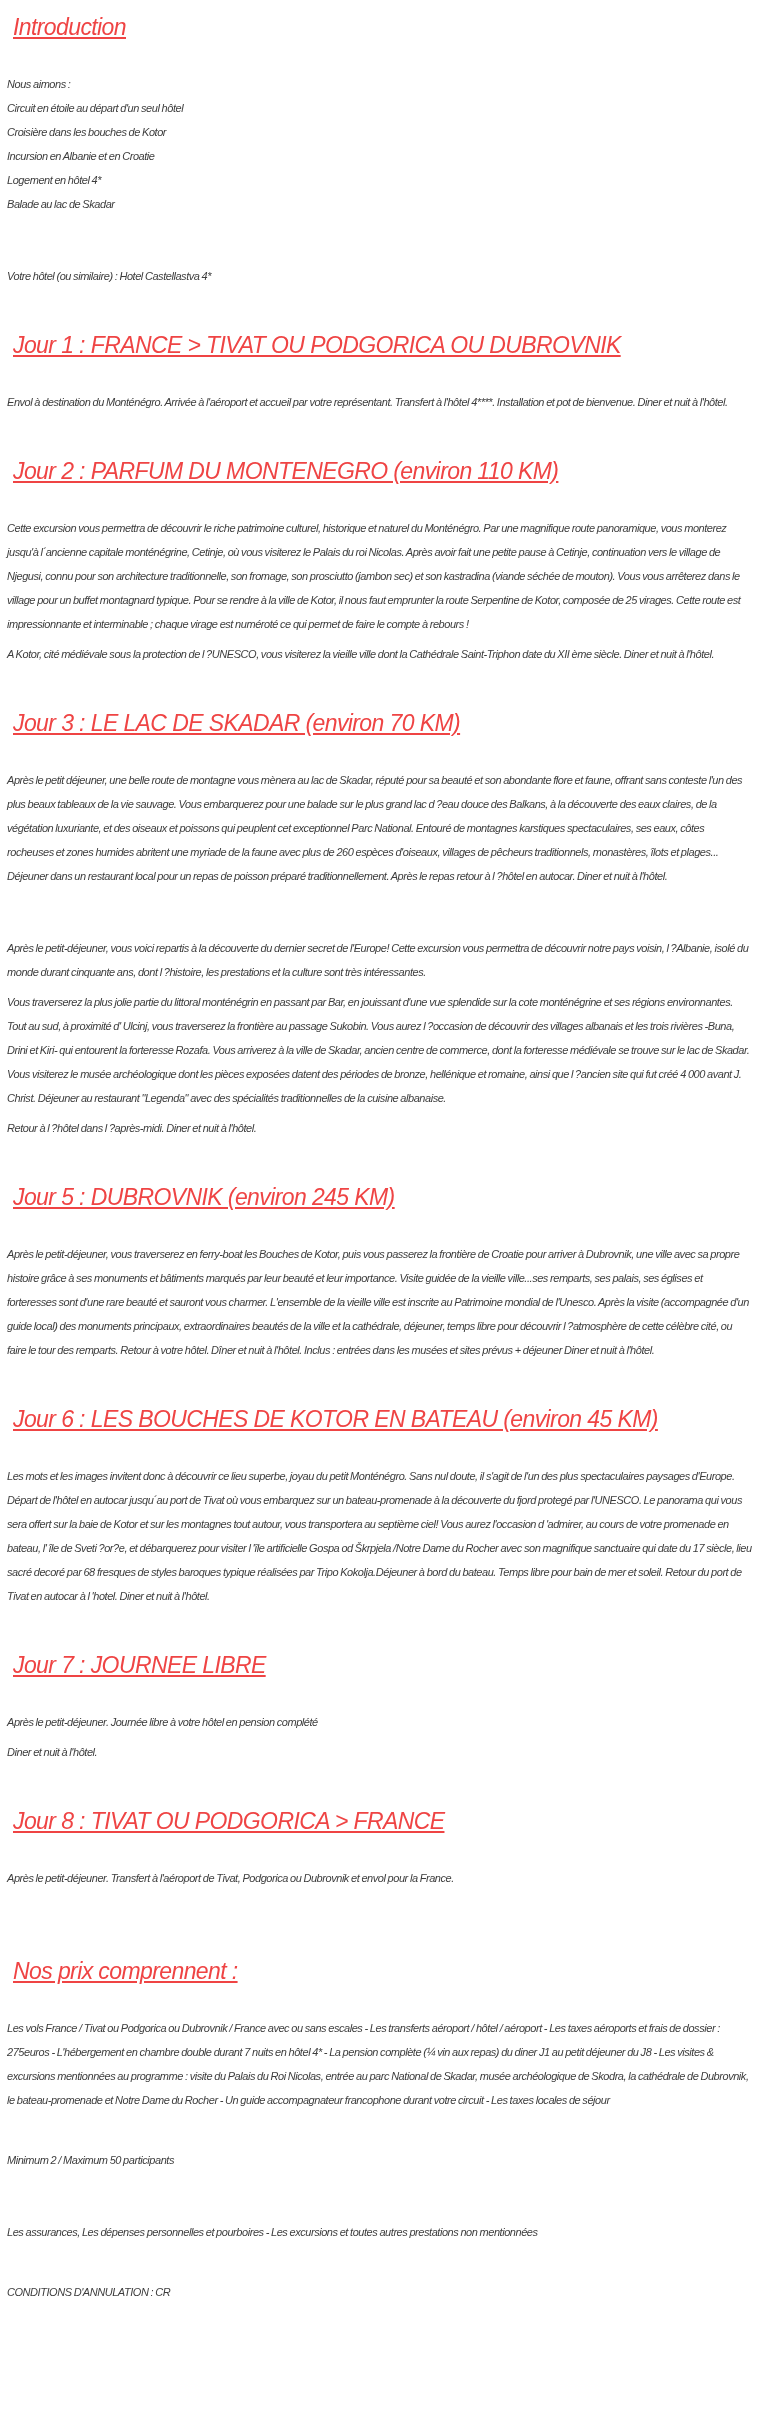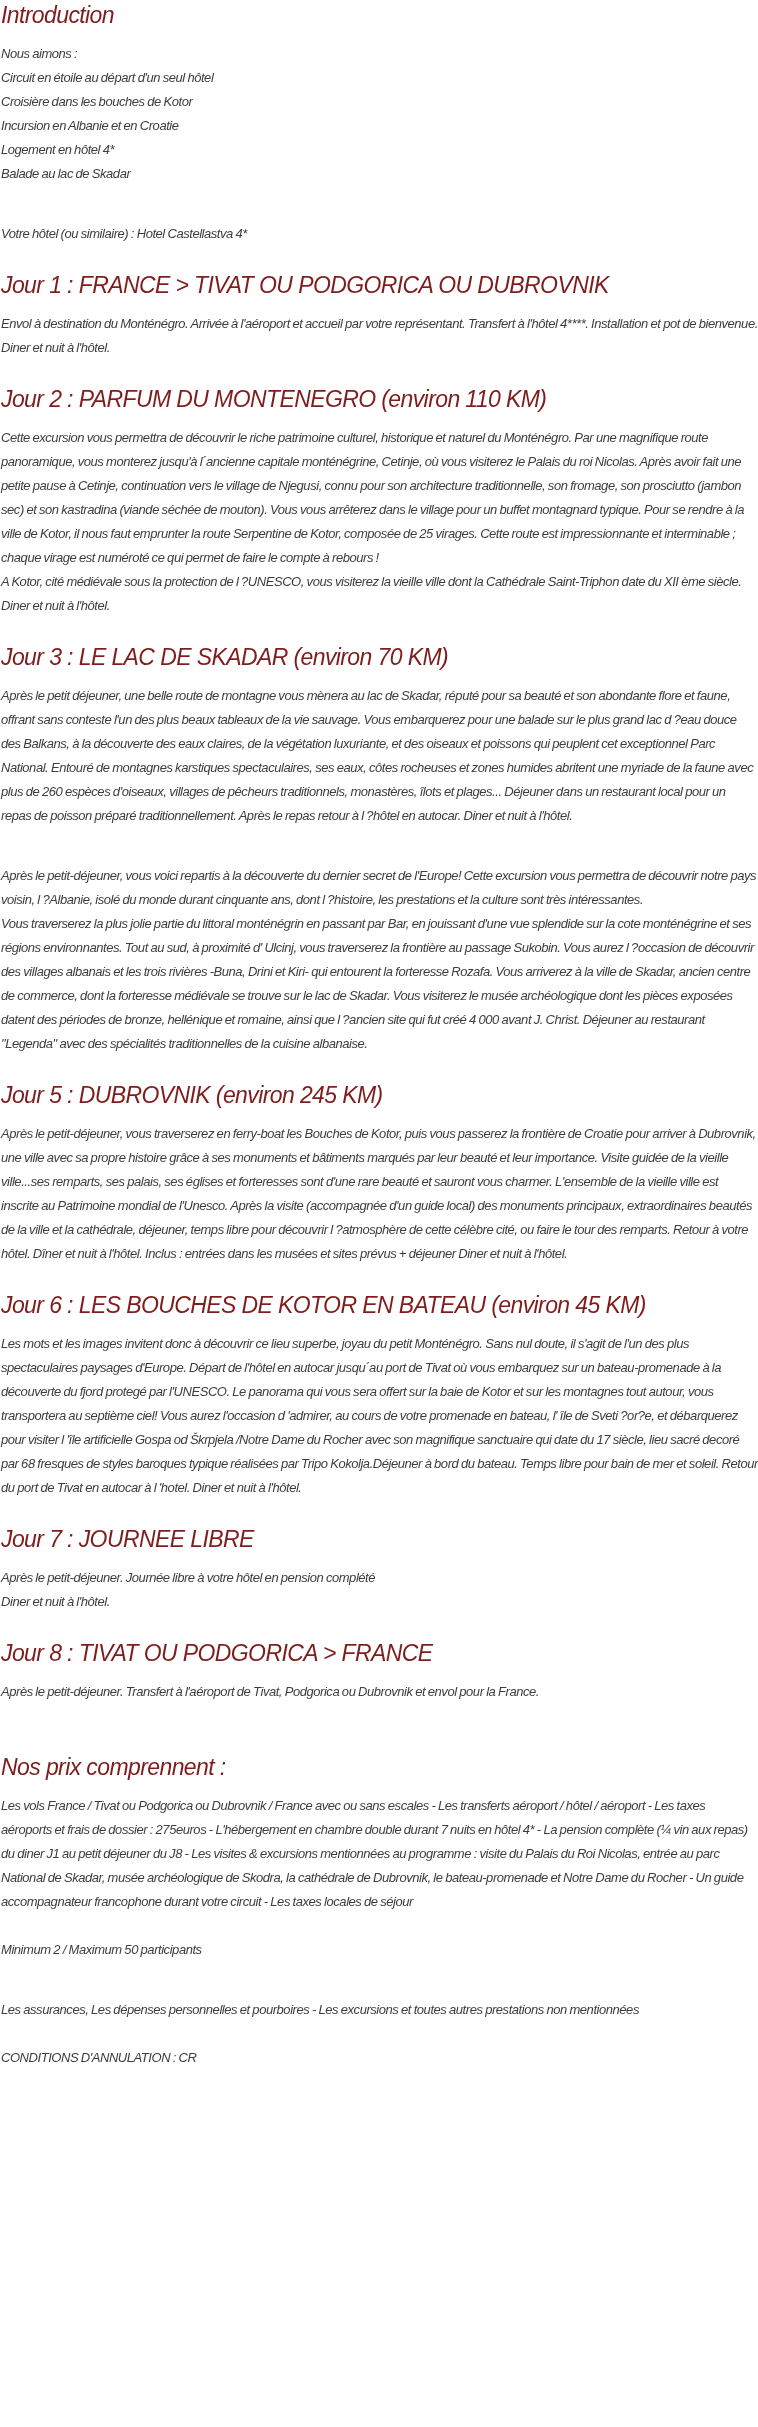--- a/index.html
+++ b/index.html
@@ -6,33 +6,34 @@
   body {
     width: 758px;
     height: 2427px;
     overflow: hidden;
     font-family: "Liberation Sans", sans-serif;
     font-style: italic;
     color: #3d3d3d;
   }
   .page { padding: 0 0 0 1px; width: 757px; }
   h2.sec {
-    margin: 0;
-    color: #7f1d1d;
+    margin: 12px;
+    color: #ef4444;
     font-family: "Liberation Sans", sans-serif;
     font-style: italic;
     font-weight: normal;
     font-size: 23px;
     line-height: 30px;
     letter-spacing: -0.6px;
     transform-origin: left center;
+    text-decoration: underline;
   }
   .para {
-    margin: 0;
-    font-size: 13px;
+    margin: 6px;
+    font-size: 11px;
     line-height: 24px;
     letter-spacing: -0.45px;
     word-spacing: -0.5px;
   }
   .gap-s { height: 12px; }
   .gap-m { height: 24px; }
   .line { display: block; }
 </style>
 </head>
 <body>
@@ -83,20 +84,21 @@
     <div class="gap-s"></div>
     <p class="para">Après le petit déjeuner, une belle route de montagne vous mènera au lac de Skadar, réputé pour sa beauté et son abondante flore et faune, offrant sans conteste l'un des plus beaux tableaux de la vie sauvage. Vous embarquerez pour une balade sur le plus grand lac d ?eau douce des Balkans, à la découverte des eaux claires, de la végétation luxuriante, et des oiseaux et poissons qui peuplent cet exceptionnel Parc National. Entouré de montagnes karstiques spectaculaires, ses eaux, côtes rocheuses et zones humides abritent une myriade de la faune avec plus de 260 espèces d'oiseaux, villages de pêcheurs traditionnels, monastères, îlots et plages... Déjeuner dans un restaurant local pour un repas de poisson préparé traditionnellement. Après le repas retour à l ?hôtel en autocar. Diner et nuit à l'hôtel.</p>
   </section>
 
   <div class="gap-m"></div>
 
   <section>
     <div class="gap-s"></div>
     <p class="para">Après le petit-déjeuner, vous voici repartis à la découverte du dernier secret de l'Europe! Cette excursion vous permettra de découvrir notre pays voisin, l ?Albanie, isolé du monde durant cinquante ans, dont l ?histoire, les prestations et la culture sont très intéressantes.</p>
     <p class="para">Vous traverserez la plus jolie partie du littoral monténégrin en passant par Bar, en jouissant d'une vue splendide sur la cote monténégrine et ses régions environnantes. Tout au sud, à proximité d' Ulcinj, vous traverserez la frontière au passage Sukobin. Vous aurez l ?occasion de découvrir des villages albanais et les trois rivières -Buna, Drini et Kiri- qui entourent la forteresse Rozafa. Vous arriverez à la ville de Skadar, ancien centre de commerce, dont la forteresse médiévale se trouve sur le lac de Skadar. Vous visiterez le musée archéologique dont les pièces exposées datent des périodes de bronze, hellénique et romaine, ainsi que l ?ancien site qui fut créé 4 000 avant J. Christ. Déjeuner au restaurant "Legenda" avec des spécialités traditionnelles de la cuisine albanaise.</p>
+    <p class="para">Retour à l ?hôtel dans l ?après-midi. Diner et nuit à l'hôtel.</p>
   </section>
 
   <div class="gap-m"></div>
 
   <section>
     <h2 class="sec">Jour 5 : DUBROVNIK (environ 245 KM)</h2>
     <div class="gap-s"></div>
     <p class="para">Après le petit-déjeuner, vous traverserez en ferry-boat les Bouches de Kotor, puis vous passerez la frontière de Croatie pour arriver à Dubrovnik, une ville avec sa propre histoire grâce à ses monuments et bâtiments marqués par leur beauté et leur importance. Visite guidée de la vieille ville...ses remparts, ses palais, ses églises et forteresses sont d'une rare beauté et sauront vous charmer. L'ensemble de la vieille ville est inscrite au Patrimoine mondial de l'Unesco. Après la visite (accompagnée d'un guide local) des monuments principaux, extraordinaires beautés de la ville et la cathédrale, déjeuner, temps libre pour découvrir l ?atmosphère de cette célèbre cité, ou faire le tour des remparts. Retour à votre hôtel. Dîner et nuit à l'hôtel. Inclus : entrées dans les musées et sites prévus + déjeuner Diner et nuit à l'hôtel.</p>
   </section>
 

